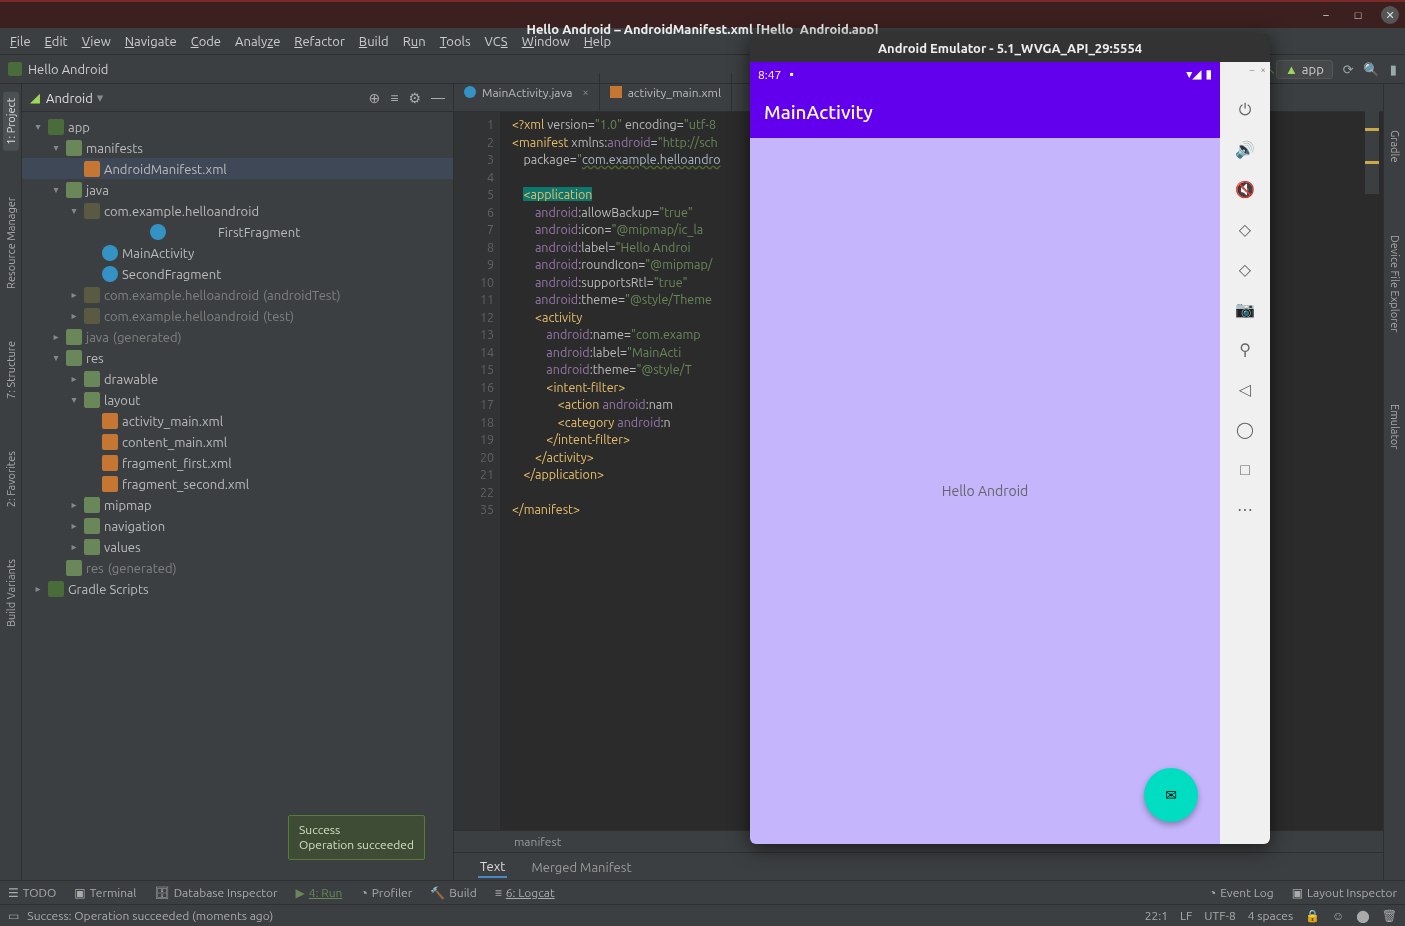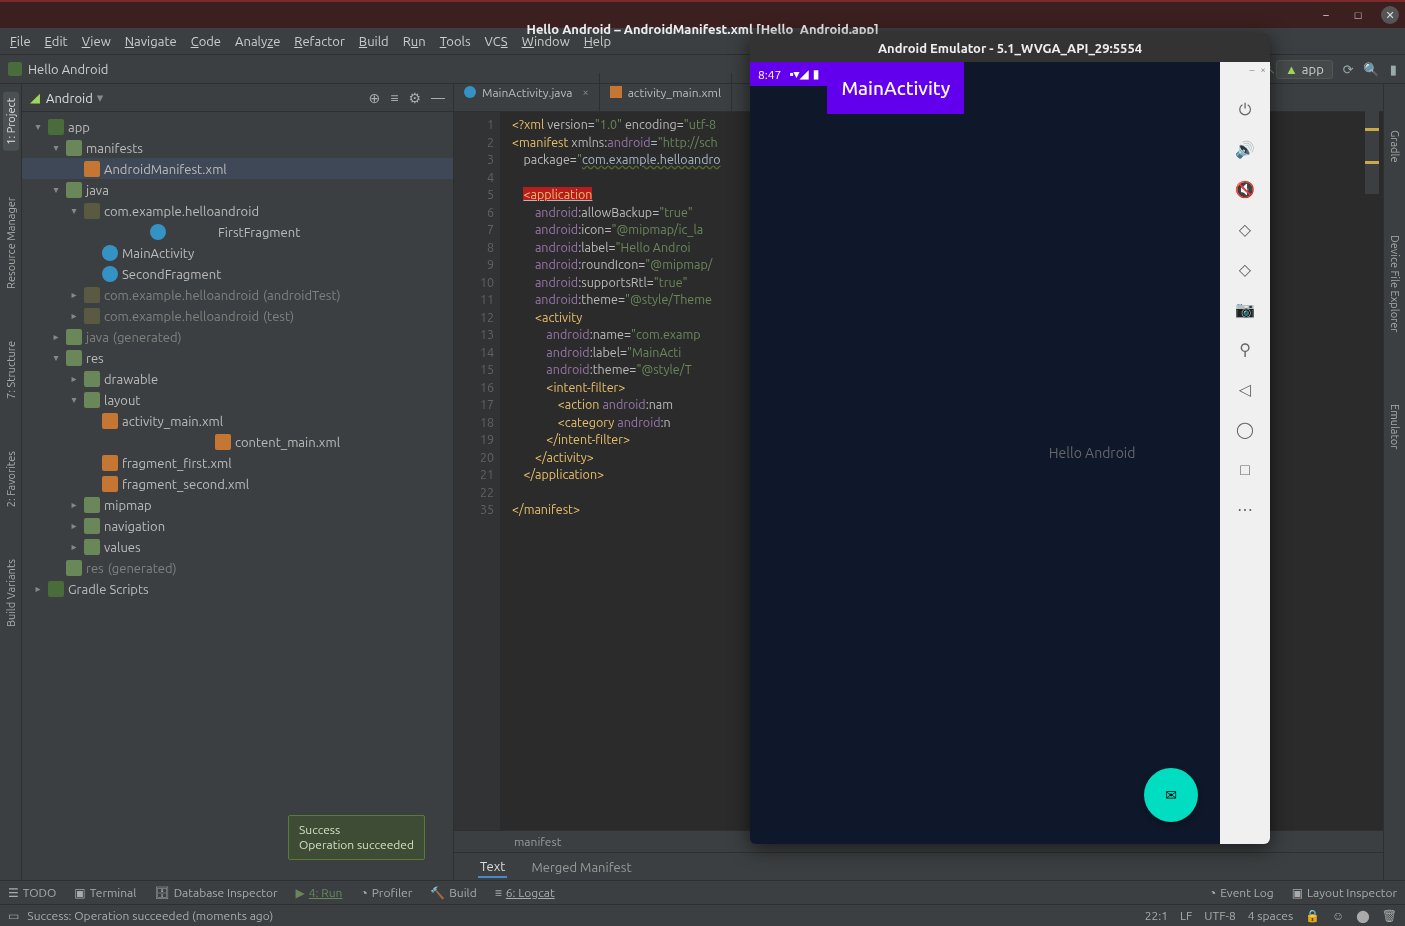--- a/index.html
+++ b/index.html
@@ -41,38 +41,38 @@
 .tree .ic.gradle{background:#4a6b3a;}
 .tree .row .gen{color:#808080;margin-left:4px;}
 .editor{flex:1;background:#2b2b2b;display:flex;flex-direction:column;min-width:0;}
 .tabs{height:28px;background:#3c3f41;display:flex;align-items:flex-end;border-bottom:1px solid #2d2f30;}
 .tab{height:38px;display:flex;align-items:center;padding:0 10px;gap:6px;color:#bbb;border-right:1px solid #2d2f30;font-size:12px;}
 .tab .tic{width:12px;height:12px;}
 .tab .clx{color:#888;margin-left:4px;font-size:11px;}
 .code{flex:1;display:flex;font-family:"JetBrains Mono","Consolas",monospace;font-size:12.5px;overflow:hidden;}
 .gutter{width:46px;background:#313335;color:#606366;text-align:right;padding:4px 6px 0 0;line-height:17.5px;}
 .codelines{padding:4px 0 0 12px;line-height:17.5px;white-space:pre;color:#a9b7c6;}
-.t-tag{color:#e8bf6a;} .t-attr{color:#bababa;} .t-ns{color:#9876aa;} .t-str{color:#6a8759;} .t-pi{color:#e8bf6a;} .t-pkg{color:#a9b7c6;text-decoration:underline wavy #556b2f;} .t-hl{background:#b91c1c;text-decoration:underline;}
+.t-tag{color:#e8bf6a;} .t-attr{color:#bababa;} .t-ns{color:#9876aa;} .t-str{color:#6a8759;} .t-pi{color:#e8bf6a;} .t-pkg{color:#a9b7c6;text-decoration:underline wavy #556b2f;} .t-hl{background:#0f766e;}
 .breadcrumb-ed{height:22px;background:#3c3f41;border-top:1px solid #2d2f30;display:flex;align-items:center;padding-left:60px;color:#999;font-size:12px;}
 .subtabs{height:28px;background:#3c3f41;border-top:1px solid #2d2f30;display:flex;align-items:center;gap:24px;padding-left:24px;color:#999;font-size:13px;}
 .subtabs .st.active{color:#ddd;border-bottom:2px solid #4a88c7;padding:3px 2px;}
 .rightgutter{width:22px;background:#3c3f41;border-left:1px solid #2d2f30;display:flex;flex-direction:column;align-items:center;padding-top:40px;gap:60px;}
 .rightgutter .vtab{writing-mode:vertical-rl;color:#aaa;font-size:11px;padding:6px 2px;}
 .bottombar{height:24px;background:#3c3f41;border-top:1px solid #2d2f30;display:flex;align-items:center;padding:0 8px;gap:18px;color:#aaa;font-size:12px;}
 .bottombar .bi{display:flex;align-items:center;gap:4px;}
 .bottombar .spacer{flex:1;}
 .statusbar{height:22px;background:#3c3f41;border-top:1px solid #2d2f30;display:flex;align-items:center;padding:0 8px;color:#aaa;font-size:12px;}
 .statusbar .spacer{flex:1;}
 .statusbar .sitem{margin-left:12px;}
 .tooltip{position:absolute;left:288px;bottom:66px;background:#3e4b35;border:1px solid #5a7a3a;padding:6px 10px;color:#d0e0c0;font-size:12px;border-radius:2px;line-height:1.3;}
 
 .emuwin{position:absolute;left:750px;top:34px;width:520px;height:810px;background:#2f2f2f;border-radius:6px;box-shadow:0 4px 20px rgba(0,0,0,0.6);display:flex;flex-direction:column;overflow:hidden;}
 .emutitle{height:28px;background:#333;display:flex;align-items:center;justify-content:center;color:#eee;font-weight:bold;font-size:13px;position:relative;}
 .emubody{flex:1;display:flex;background:#2f2f2f;}
-.phone{flex:1;background:#0f172a;display:flex;position:relative;}
+.phone{flex:1;background:#c4b5fd;display:flex;flex-direction:column;position:relative;}
 .statusph{height:24px;background:#6200ee;display:flex;align-items:center;padding:0 8px;color:#fff;font-size:12px;}
 .statusph .spacer{flex:1;}
 .appbar{height:52px;background:#6200ee;display:flex;align-items:center;padding:0 14px;color:#fff;font-size:19px;font-weight:500;}
 .phbody{flex:1;display:flex;align-items:center;justify-content:center;color:#666;font-size:14px;position:relative;}
 .fab{position:absolute;right:22px;bottom:22px;width:54px;height:54px;border-radius:27px;background:#00ddc0;display:flex;align-items:center;justify-content:center;color:#000;box-shadow:0 3px 6px rgba(0,0,0,0.3);}
 .emuside{width:50px;background:#f0f0f0;display:flex;flex-direction:column;align-items:center;padding-top:6px;gap:18px;color:#666;position:relative;}
 .emuside .eb{width:22px;height:22px;display:flex;align-items:center;justify-content:center;font-size:16px;}
 .emuside .topbtns{position:absolute;top:2px;right:4px;display:flex;gap:6px;font-size:10px;color:#888;}
 .mini-ov{position:absolute;right:26px;top:98px;width:14px;background:#3c3f41;}
 .mini-ov .m{height:3px;background:#c9a94a;margin:30px 0;}
@@ -211,21 +211,21 @@
         <div class="row" style="padding-left: 46px;">
           <span class="arr">▾</span>
           <span class="ic folder"></span>
           <span>layout</span>
         </div>
         <div class="row" style="padding-left: 64px;">
           <span class="arr"></span>
           <span class="ic xml"></span>
           <span>activity_main.xml</span>
         </div>
-        <div class="row" style="padding-left: 64px; justify-content: center;">
+        <div class="row" style="padding-left: 64px;">
           <span class="arr"></span>
           <span class="ic xml"></span>
           <span>content_main.xml</span>
         </div>
         <div class="row" style="padding-left: 64px;">
           <span class="arr"></span>
           <span class="ic xml"></span>
           <span>fragment_first.xml</span>
         </div>
         <div class="row" style="padding-left: 64px;">

